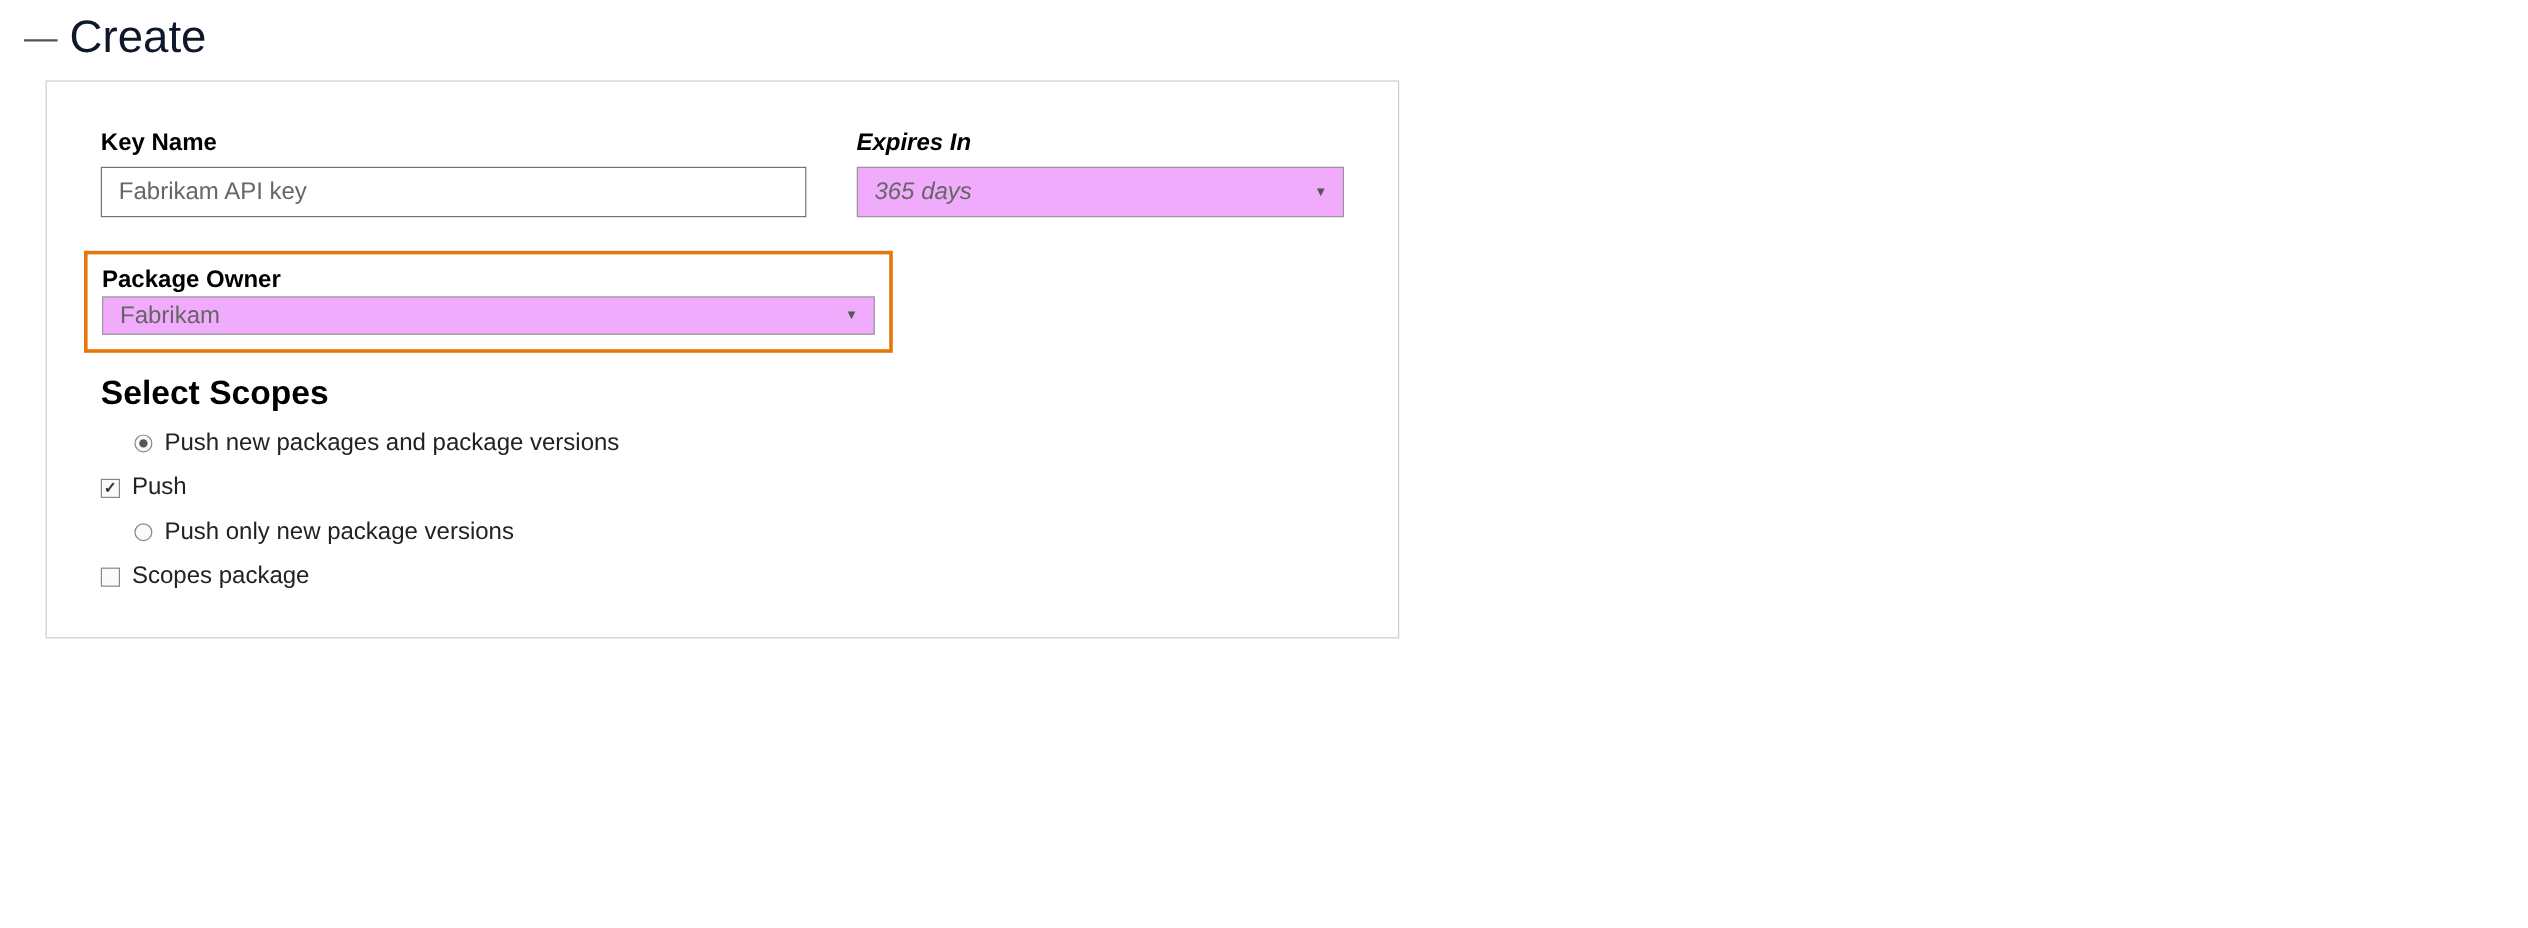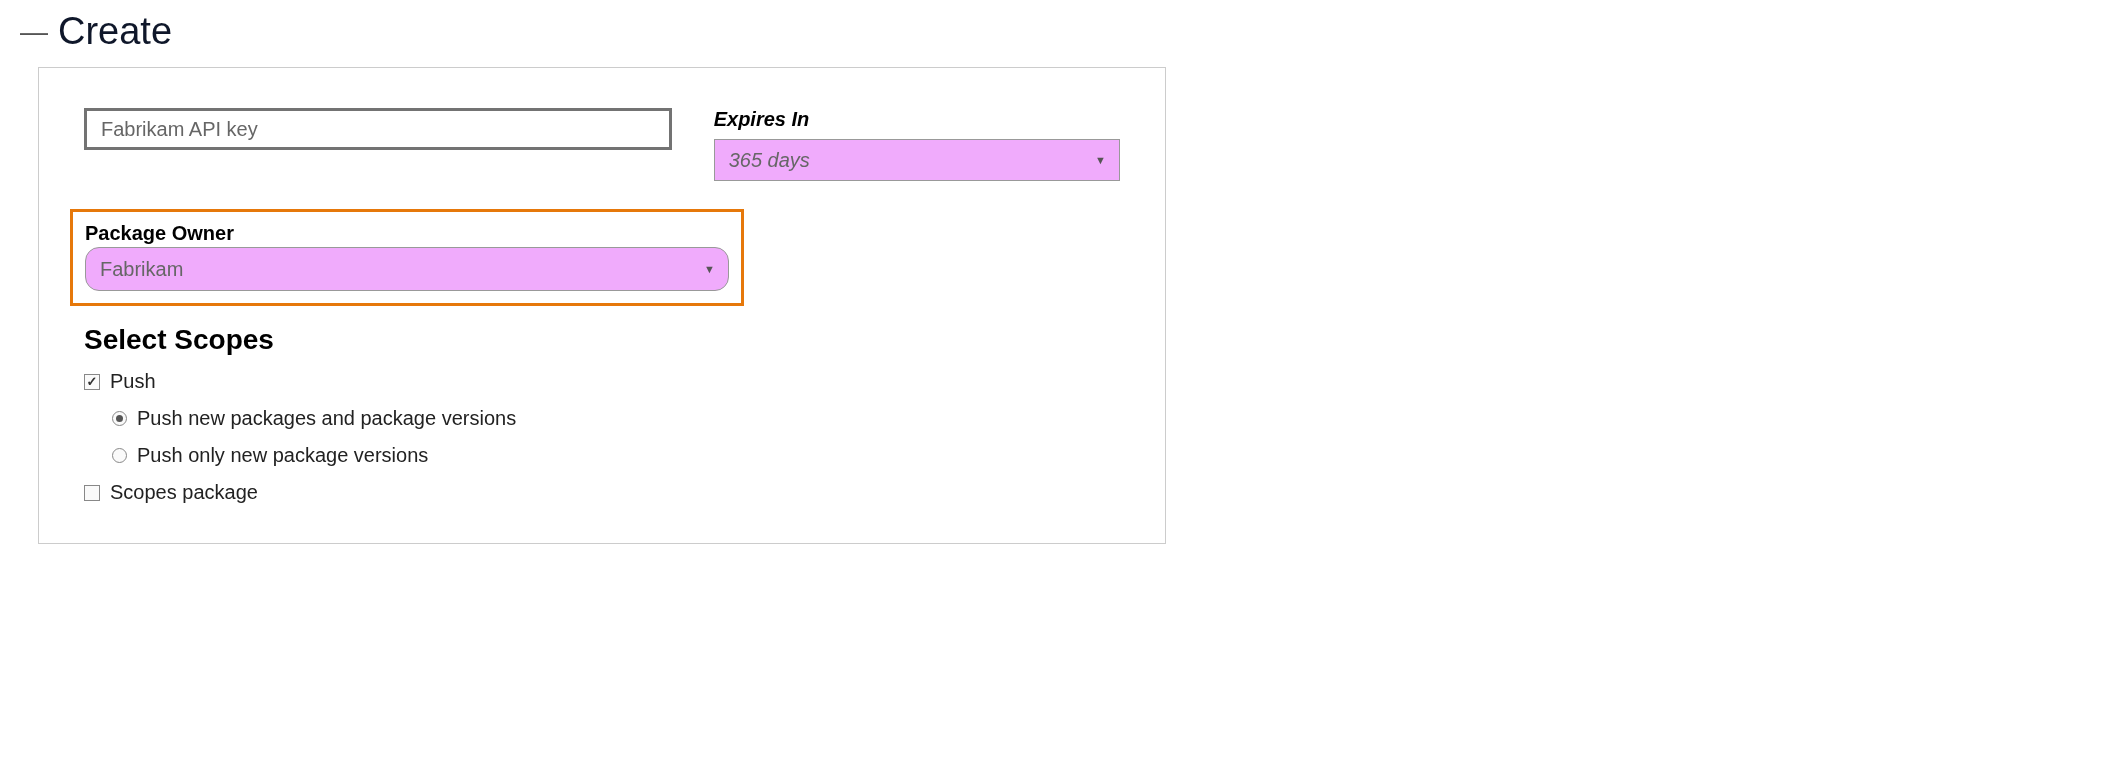--- a/index.html
+++ b/index.html
@@ -56,21 +56,21 @@
       font-style: italic;
     }
     .form-label {
       font-size: 20px;
       font-weight: 700;
       color: #000;
       margin-bottom: 8px;
     }
     .text-input {
       height: 42px;
-      border: 3px solid #737373;
+      border: 1px solid #737373;
       padding: 16px 14px;
       font-size: 20px;
       color: #666;
       font-family: inherit;
       width: 100%;
     }
     .select-wrap {
       position: relative;
       width: 100%;
     }
@@ -98,22 +98,21 @@
       padding: 10px 12px 12px 12px;
       margin-left: -14px;
       margin-right: 0;
       width: 674px;
       margin-bottom: 18px;
     }
     .highlight-box .form-label {
       margin-bottom: 2px;
     }
     .highlight-box .select-box {
-      height: 44px;
-      border-radius: 14px;
+      height: 32px;
     }
     .scopes-title {
       font-size: 28px;
       font-weight: 700;
       margin-bottom: 14px;
       margin-top: 6px;
     }
     .scope-item {
       display: flex;
       align-items: center;
@@ -166,20 +165,21 @@
 
 <div class="section-header">
   <span class="collapse-icon">—</span>
   <span class="section-title">Create</span>
 </div>
 
 <div class="panel">
 
   <div class="form-row">
     <div class="form-group col-left">
+      <label class="form-label">Key Name</label>
       <input type="text" class="text-input" value="Fabrikam API key" style="">
     </div>
     <div class="form-group col-right">
       <label class="form-label">Expires In</label>
       <div class="select-wrap">
         <div class="select-box">
           <span>365 days</span>
         </div>
         <span class="select-caret">▼</span>
       </div>
@@ -193,31 +193,31 @@
         <div class="select-box">
           <span>Fabrikam</span>
         </div>
         <span class="select-caret">▼</span>
       </div>
     </div>
   </div>
 
   <div class="scopes-title">Select Scopes</div>
 
+  <div class="scope-item level-2">
+    <span class="radio checked"></span>
+    <span>Push new packages and package versions</span>
+  </div>
+
   <div class="scope-item">
     <span class="checkbox checked"></span>
     <span>Push</span>
   </div>
 
   <div class="scope-item level-2">
-    <span class="radio checked"></span>
-    <span>Push new packages and package versions</span>
-  </div>
-
-  <div class="scope-item level-2">
     <span class="radio"></span>
     <span>Push only new package versions</span>
   </div>
 
   <div class="scope-item">
     <span class="checkbox"></span>
     <span>Scopes package</span>
   </div>
 
 </div>

